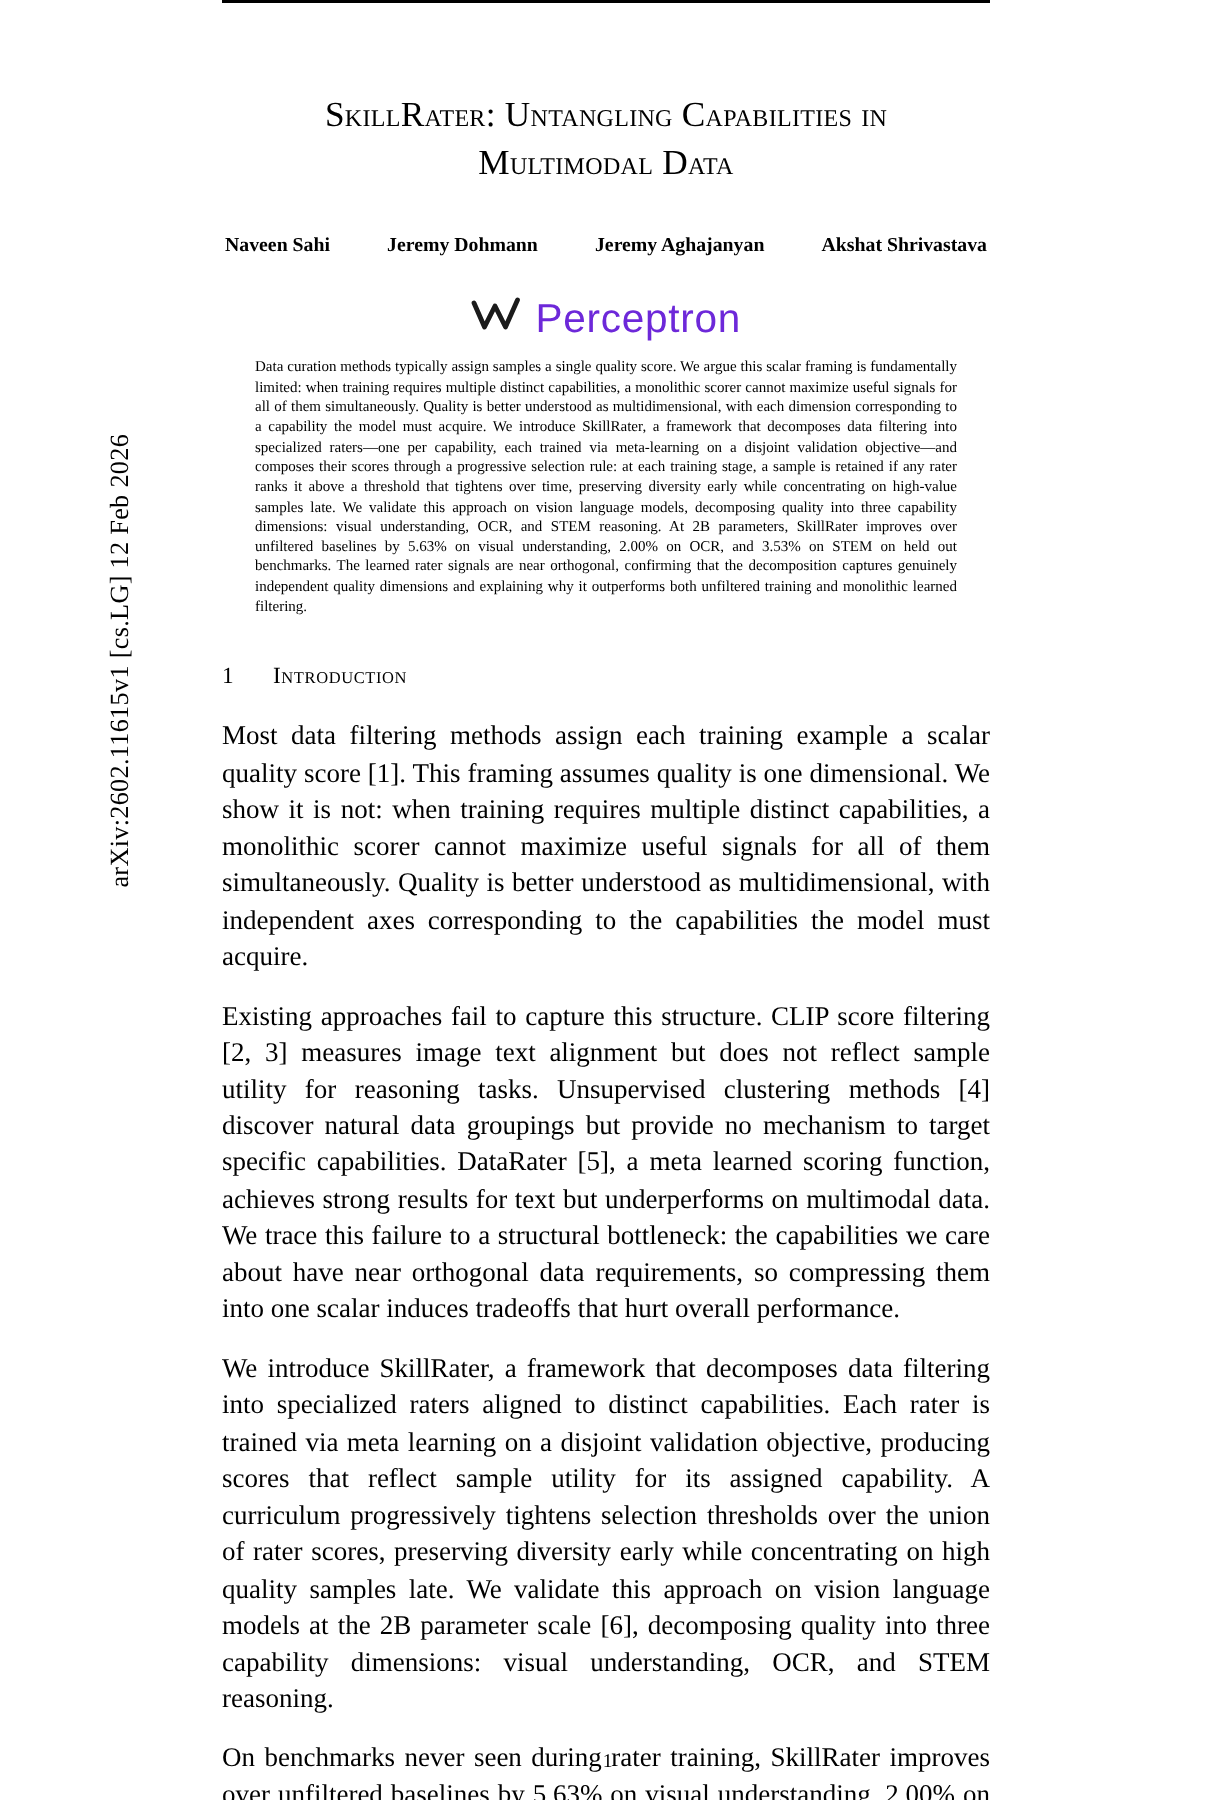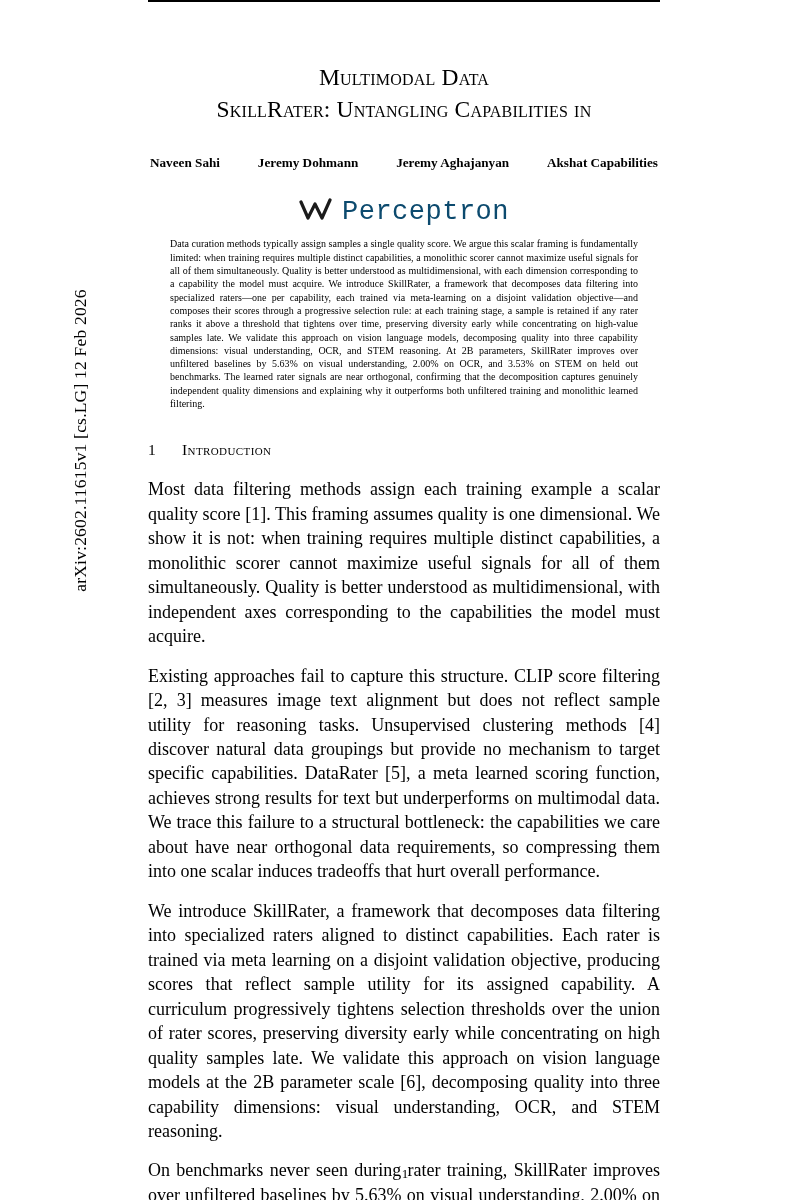--- a/index.html
+++ b/index.html
@@ -70,24 +70,24 @@
     margin-top: 26px;
     display: flex;
     align-items: center;
     justify-content: center;
     gap: 9px;
   }
   .logo-mark {
     display: block;
   }
   .logo-text {
-    font-family: Liberation Mono, monospace;
+    font-family: Liberation Sans, sans-serif;
     font-size: 27px;
     letter-spacing: 0.5px;
-    color: #0c4a6e;
+    color: #6d28d9;
   }
   .abstract-head {
     margin-top: 18px;
     text-align: center;
     font-size: 15px;
     font-variant: small-caps;
     letter-spacing: 0.6px;
   }
   .abstract-body {
     margin: 10px 22px 15px 22px;
@@ -133,29 +133,29 @@
 
 <div class="page">
 
   <div class="top-rule"></div>
 
   <div class="arxiv-stamp">arXiv:2602.11615v1  [cs.LG]  12 Feb 2026</div>
 
   <div class="content">
 
     <div class="title">
+      <div class="sc">SkillRater: Untangling Capabilities in</div>
       <div class="sc">Multimodal Data</div>
-      <div class="sc">SkillRater: Untangling Capabilities in</div>
     </div>
 
     <div class="authors">
       <span>Naveen Sahi</span>
       <span>Jeremy Dohmann</span>
       <span>Jeremy Aghajanyan</span>
-      <span>Akshat Capabilities</span>
+      <span>Akshat Shrivastava</span>
     </div>
 
     <div class="logo-row">
       <span class="logo-mark">
         <svg width="34" height="26" viewBox="0 0 34 26" aria-hidden="true">
           <path d="M2 5 L9 21 L16 7 L23 21 L31 3" fill="none" stroke="#1b1b1b" stroke-width="3.2" stroke-linecap="round" stroke-linejoin="round"></path>
         </svg>
       </span>
       <span class="logo-text">Perceptron</span>
     </div>

